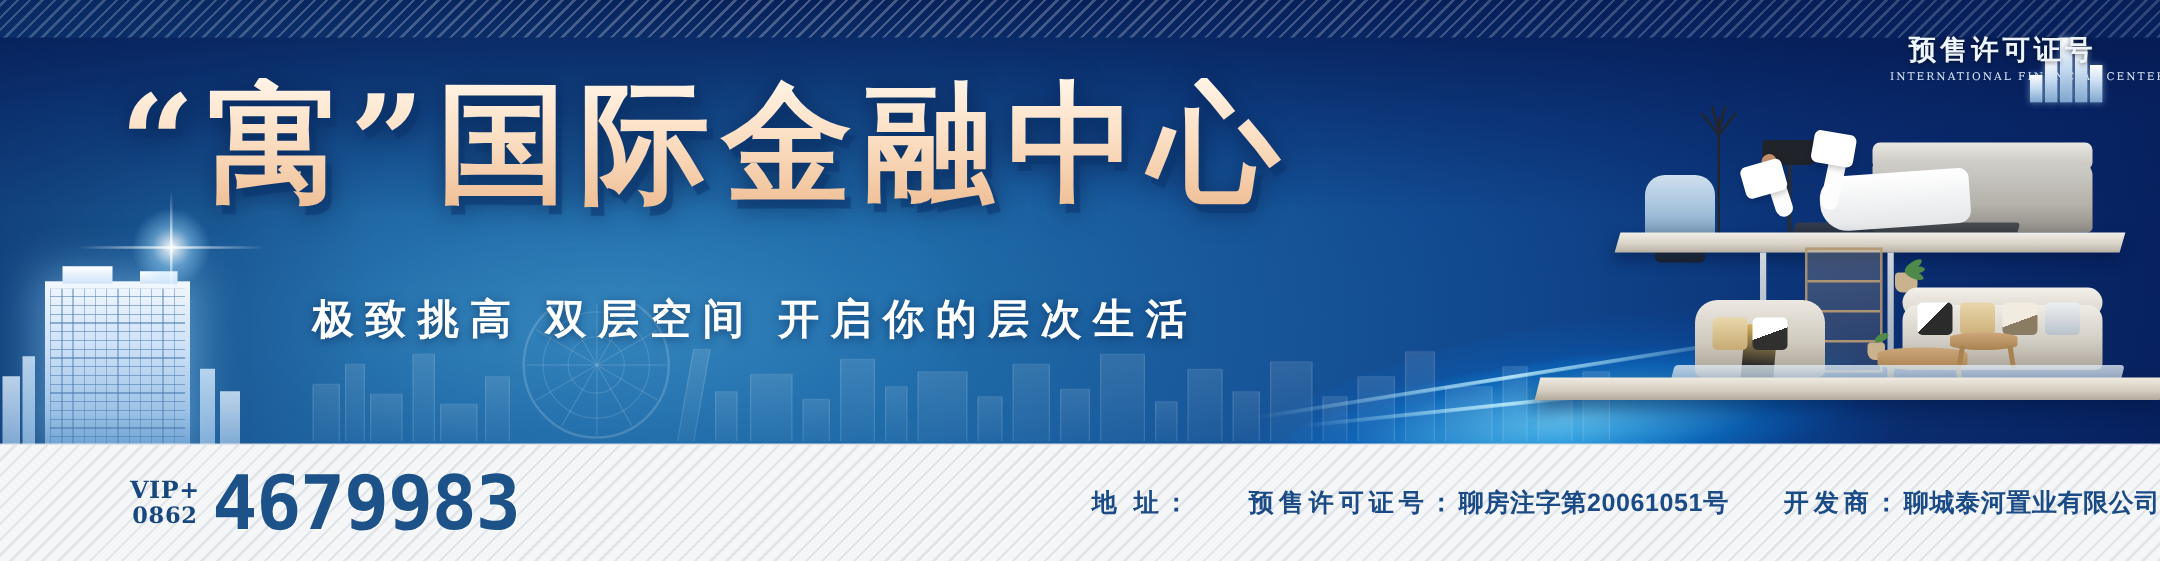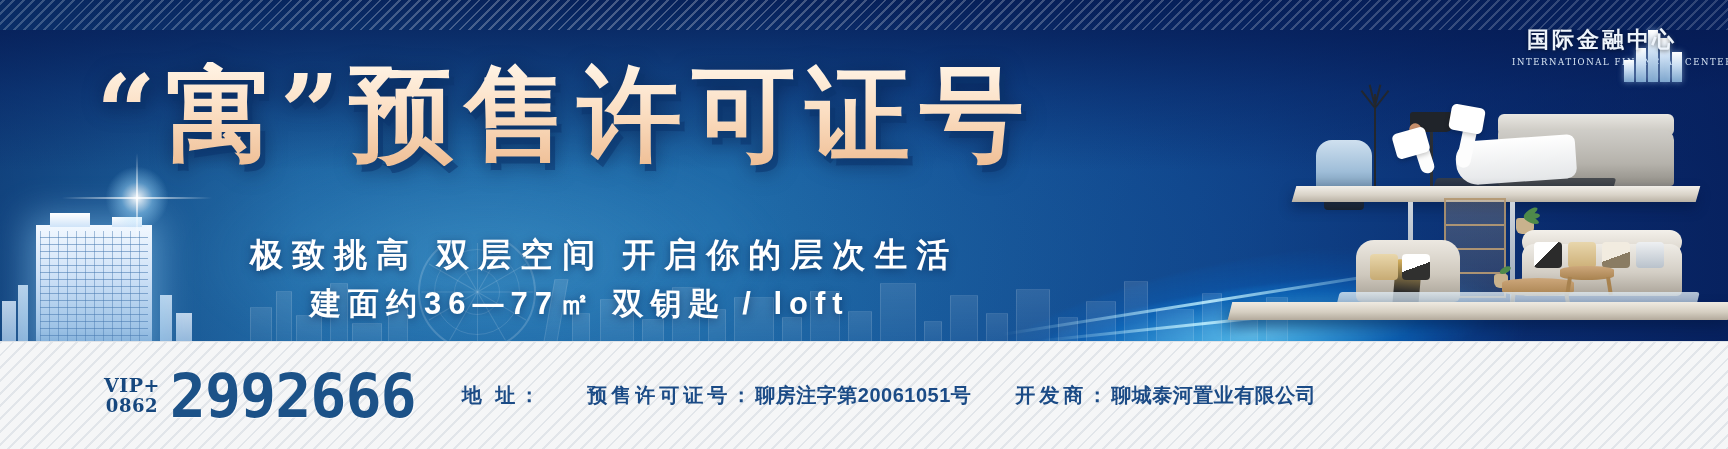--- a/index.html
+++ b/index.html
@@ -298,28 +298,29 @@
   .plant-pot{ position:absolute; width:18px; height:16px; background:#c9b28d; border-radius:3px 3px 6px 6px; }
   .leaf{ position:absolute; width:16px; height:6px; background:#4f8a4a; border-radius:50%; transform-origin:left center; }
   .rug-light{
     position:absolute; left:140px; top:214px; width:360px; height:14px;
     background:linear-gradient(180deg,#dfeaf2,#b9cddd); border-radius:3px;
     transform:skewX(-14deg); opacity:.8;
   }
 
   
   .bottombar{
-    position:absolute; left:0; right:0; bottom:0; height:108px;
+    position:absolute; left:0; right:0; bottom:0; height:94px;
     background:#f5f6f7;
     background-image:repeating-linear-gradient(
       -45deg,
       rgba(210,216,223,.55) 0px, rgba(210,216,223,.55) 2px,
       rgba(255,255,255,0) 2px, rgba(255,255,255,0) 9px);
     display:flex; align-items:center;
     border-top:1px solid #dfe3e8;
+    justify-content:space-between;
   }
   .phone-block{
     display:flex; align-items:center; margin-left:104px; gap:10px;
   }
   .vip{
     font-family:"DejaVu Serif","Liberation Serif",serif;
     color:#16477e; line-height:1.12; text-align:center;
   }
   .vip .v1{ font-size:19px; font-weight:700; letter-spacing:.5px; }
   .vip .v2{ font-size:18px; font-weight:700; letter-spacing:.5px; }
@@ -402,37 +403,33 @@
   <div class="tower-small" style="left:18px; width:10px; height:72px;"></div>
   <div class="tower-small" style="left:160px; width:12px; height:62px;"></div>
   <div class="tower-small" style="left:176px; width:16px; height:44px;"></div>
   <div class="tower">
     <span class="cap"></span>
       <span class="cap2"></span>
       <span class="grid"></span>
   </div>
   <div class="tower-flare"></div>
 
-  <div class="headline">“寓”预售许可证号</div>
+  <div class="headline">“寓”国际金融中心</div>
 
   <div class="sub1">极致挑高  双层空间  开启你的层次生活</div>
-  <div class="sub2">
-    <span>建面约36—77</span><span>㎡</span>
-    <span>双钥匙 / loft</span>
-  </div>
 
   <div class="logo">
     <div class="logo-mark">
       <i style="height:22px;"></i>
         <i style="height:34px;"></i>
         <i style="height:52px;"></i>
       <i style="height:44px;"></i>
         <i style="height:30px;"></i>
     </div>
-    <div class="logo-line2">国际金融中心</div>
+    <div class="logo-line2">预售许可证号</div>
     <div class="logo-line3">INTERNATIONAL FINANCIAL CENTER</div>
   </div>
 
   <div class="scene">
 
     <div class="coat-rack" style="left:176px; top:16px;  height:96px;"></div>
     <div class="coat-arm" style="left:176px; top:8px;  transform:rotate(38deg);"></div>
     <div class="coat-arm" style="left:176px; top:8px;  transform:rotate(-38deg);"></div>
     <div class="coat-arm" style="left:176px; top:6px;  transform:rotate(14deg);"></div>
     <div class="coat-arm" style="left:176px; top:6px;  transform:rotate(-14deg);"></div>
@@ -494,21 +491,21 @@
     <div class="floor-lower"></div>
   </div>
 
   <div class="bottombar">
 
     <div class="phone-block">
       <div class="vip">
         <div class="v1">VIP+</div>
         <div class="v2">0862</div>
       </div>
-      <div class="phone-num">2992666</div>
+      <div class="phone-num">4679983</div>
     </div>
 
     <div class="info">
       <div class="item">
         <span class="lbl">地  址：</span>
       </div>
       <div class="item">
         <span class="lbl">预售许可证号：</span>
         <span class="val">聊房注字第20061051号</span>
       </div>

